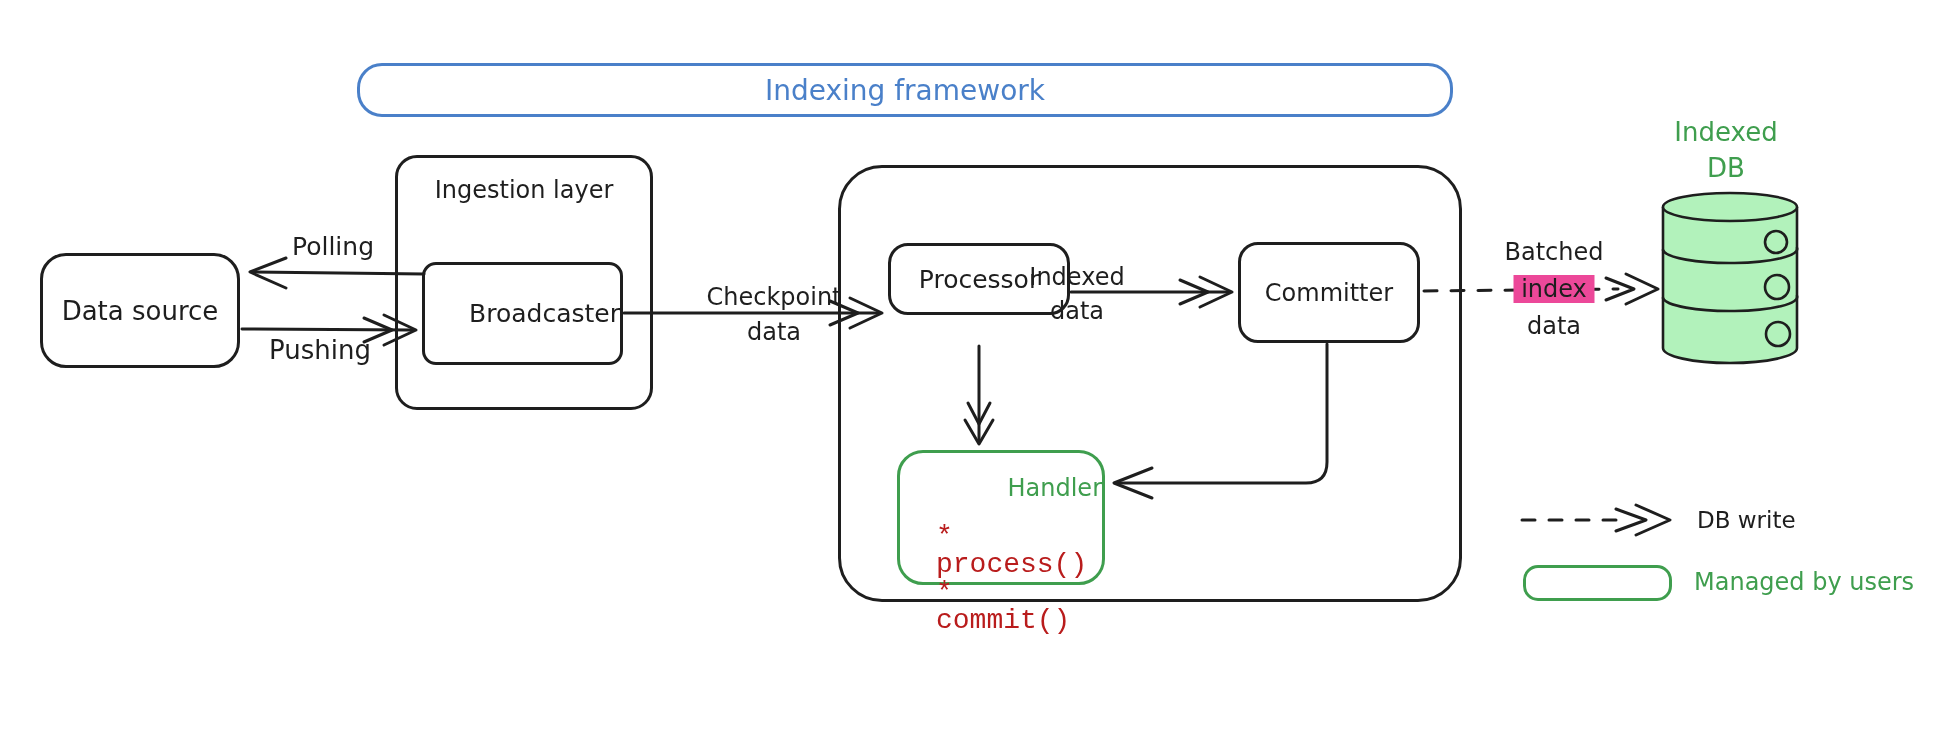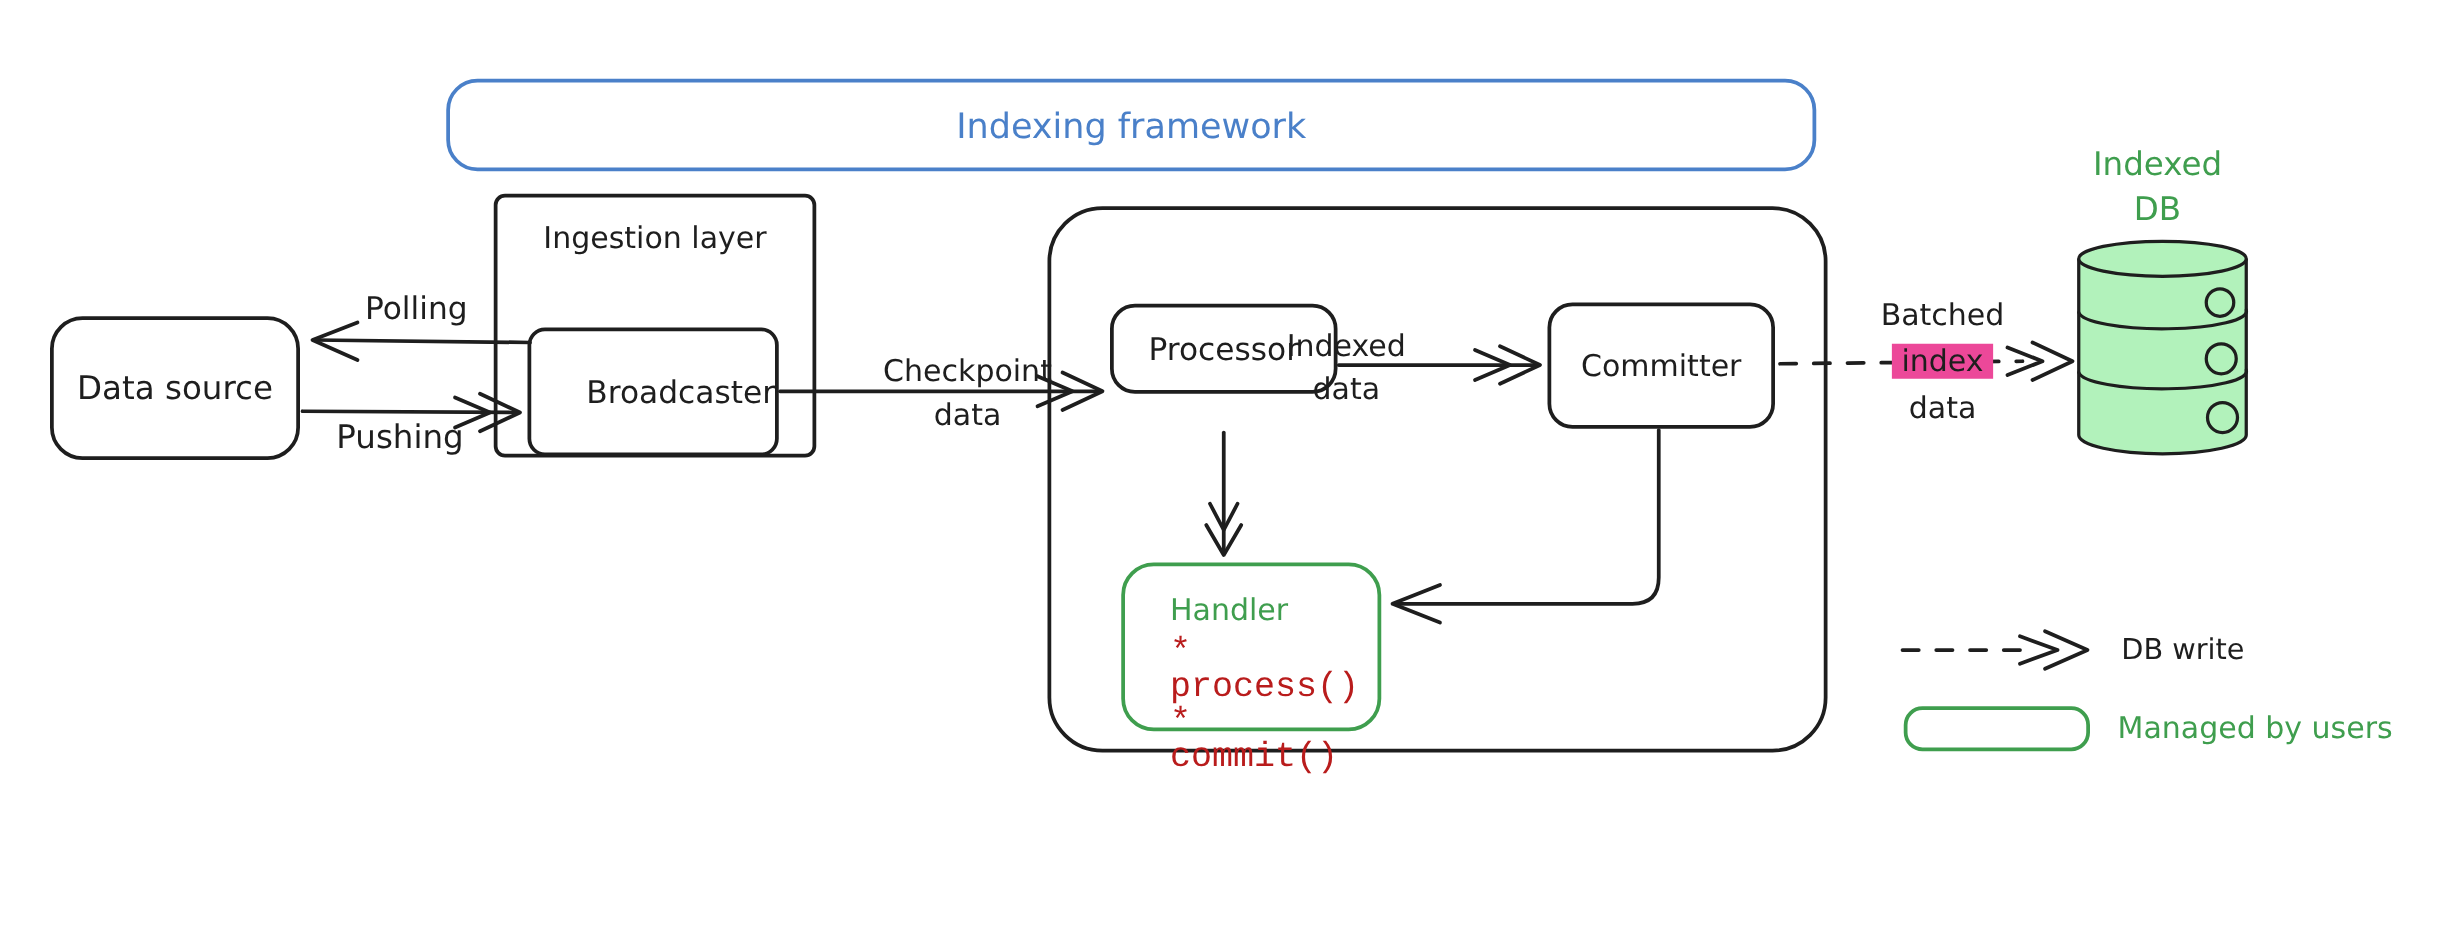--- a/index.html
+++ b/index.html
@@ -13,33 +13,33 @@
   }
   .lbl{position:absolute;white-space:pre;}
   .ctr{transform:translateX(-50%);text-align:center;}
   .green{color:#3f9e4e;}
   .blue{color:#4a80c9;}
   svg{position:absolute;left:0;top:0;pointer-events:none;}
   .stroke{fill:none;stroke:#1e1e1e;stroke-width:3;stroke-linecap:round;stroke-linejoin:round;}
   .dashed{stroke-dasharray:13 14;}
   .cyl{stroke:#1e1e1e;stroke-width:2.6;fill:#b2f2bb;}
   
-  #framework-box{left:357px;top:63px;width:1096px;height:74px;border:3px solid #4a80c9;border-radius:25px;font-size:28px;}
+  #framework-box{left:357px;top:63px;width:1096px;height:54px;border:3px solid #4a80c9;border-radius:25px;font-size:28px;}
   #datasource-box{left:40px;top:253px;width:200px;height:115px;border-radius:26px;font-size:26px;}
-  #ingestion-box{left:395px;top:155px;width:258px;height:211px;border-radius:9px;align-items:flex-start;font-size:24px;padding-top:18px;}
+  #ingestion-box{left:395px;top:155px;width:258px;height:255px;border-radius:22px;align-items:flex-start;font-size:24px;padding-top:18px;}
   #broadcaster-box{left:422px;top:262px;width:201px;height:103px;border-radius:14px;font-size:25px;justify-content:flex-end;}
   #pipeline-box{left:838px;top:165px;width:624px;height:437px;border-radius:44px;}
   #pipeline-title{left:1090px;top:188px;font-size:30px;}
   #processor-box{left:888px;top:243px;width:182px;height:72px;border-radius:20px;font-size:25px;}
   #committer-box{left:1238px;top:242px;width:182px;height:101px;border-radius:20px;font-size:24px;}
   #handler-box{left:897px;top:450px;width:208px;height:135px;border-radius:26px;border-color:#3f9e4e;
     display:block;padding:20px 0 0 36px;}
   #handler-title{font-size:24px;line-height:30px;}
   .handler-method{font-family:Liberation Mono, monospace;font-size:28px;line-height:28px;color:#b91c1c;}
-  #handler-title{margin-bottom:6px;}
+  #handler-title{margin-bottom:20px;text-align:right;}
   
   #polling-lbl{left:333px;top:232px;font-size:25px;line-height:30px;}
   #pushing-lbl{left:320px;top:335px;font-size:26px;line-height:30px;}
   #checkpoint-lbl{left:774px;top:280px;font-size:24px;line-height:35px;}
   #indexed-lbl{left:1077px;top:260px;font-size:24px;line-height:34px;}
   #batched-lbl{left:1554px;top:234px;font-size:24px;line-height:37px;}
   #batched-lbl .gap{background:#ec4899;padding:0 8px;}
   #indexeddb-lbl{left:1726px;top:114px;font-size:26px;line-height:36px;}
   #dbwrite-lbl{left:1697px;top:507px;font-size:23px;line-height:26px;}
   #managed-lbl{left:1694px;top:569px;font-size:24px;line-height:27px;}

